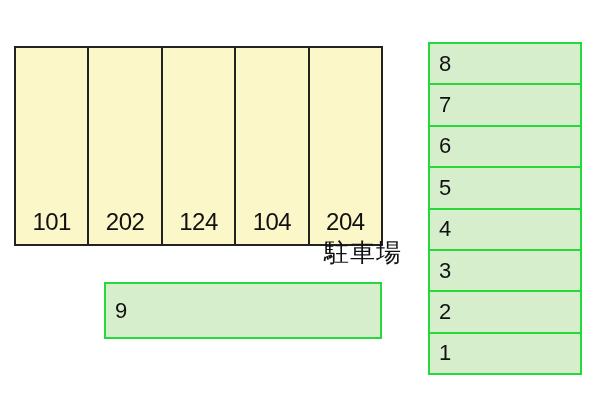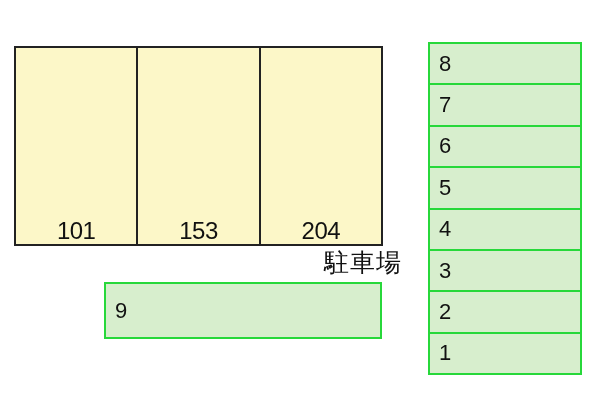--- a/index.html
+++ b/index.html
@@ -40,27 +40,27 @@
     display: flex;
     align-items: flex-end;
     justify-content: center;
     overflow: hidden;
   }
   .stall:last-child { border-right: none; border-radius: 18px; }
   .stall-label {
     font-size: 24px;
     line-height: 1;
     letter-spacing: -0.5px;
-    padding-bottom: 1px;
+    padding-bottom: 10px;
     white-space: nowrap;
   }
   
   .lot-title {
     position: absolute;
-    top: 250px;
+    top: 240px;
     right: 198px;
     font-size: 25px;
     line-height: 1;
     letter-spacing: 1px;
     white-space: nowrap;
   }
   
   .wide-space {
     position: absolute;
     left: 104px;
@@ -101,21 +101,27 @@
 </head>
 <body>
 
 <div class="canvas">
 
   <div class="main-lot">
     <div class="stall">
       <span class="stall-label">101</span>
     </div>
     <div class="stall">
-      <span class="stall-label">153</span>
+      <span class="stall-label">202</span>
+    </div>
+    <div class="stall">
+      <span class="stall-label">124</span>
+    </div>
+    <div class="stall">
+      <span class="stall-label">104</span>
     </div>
     <div class="stall">
       <span class="stall-label">204</span>
     </div>
   </div>
 
   <div class="lot-title">駐車場</div>
 
   <div class="wide-space">
     <span class="space-label">9</span>

